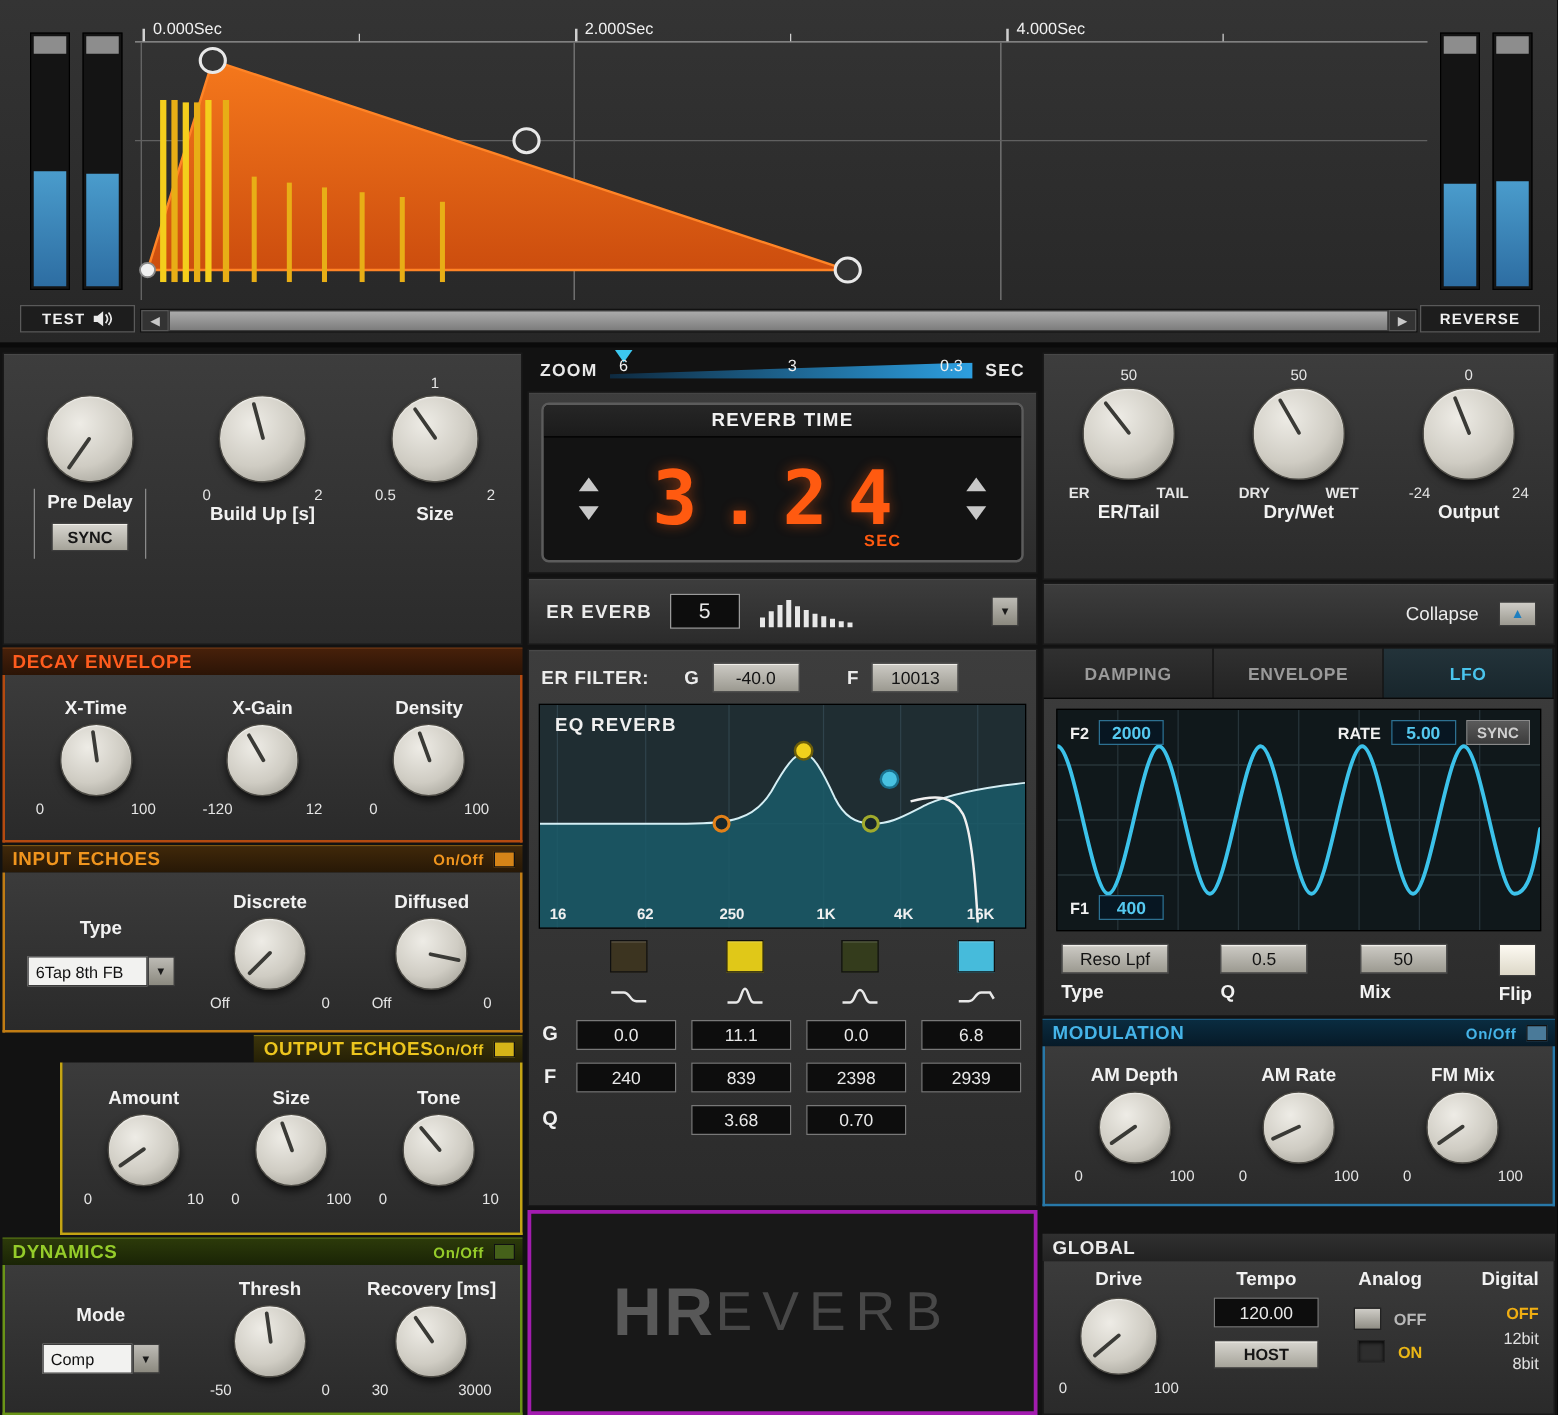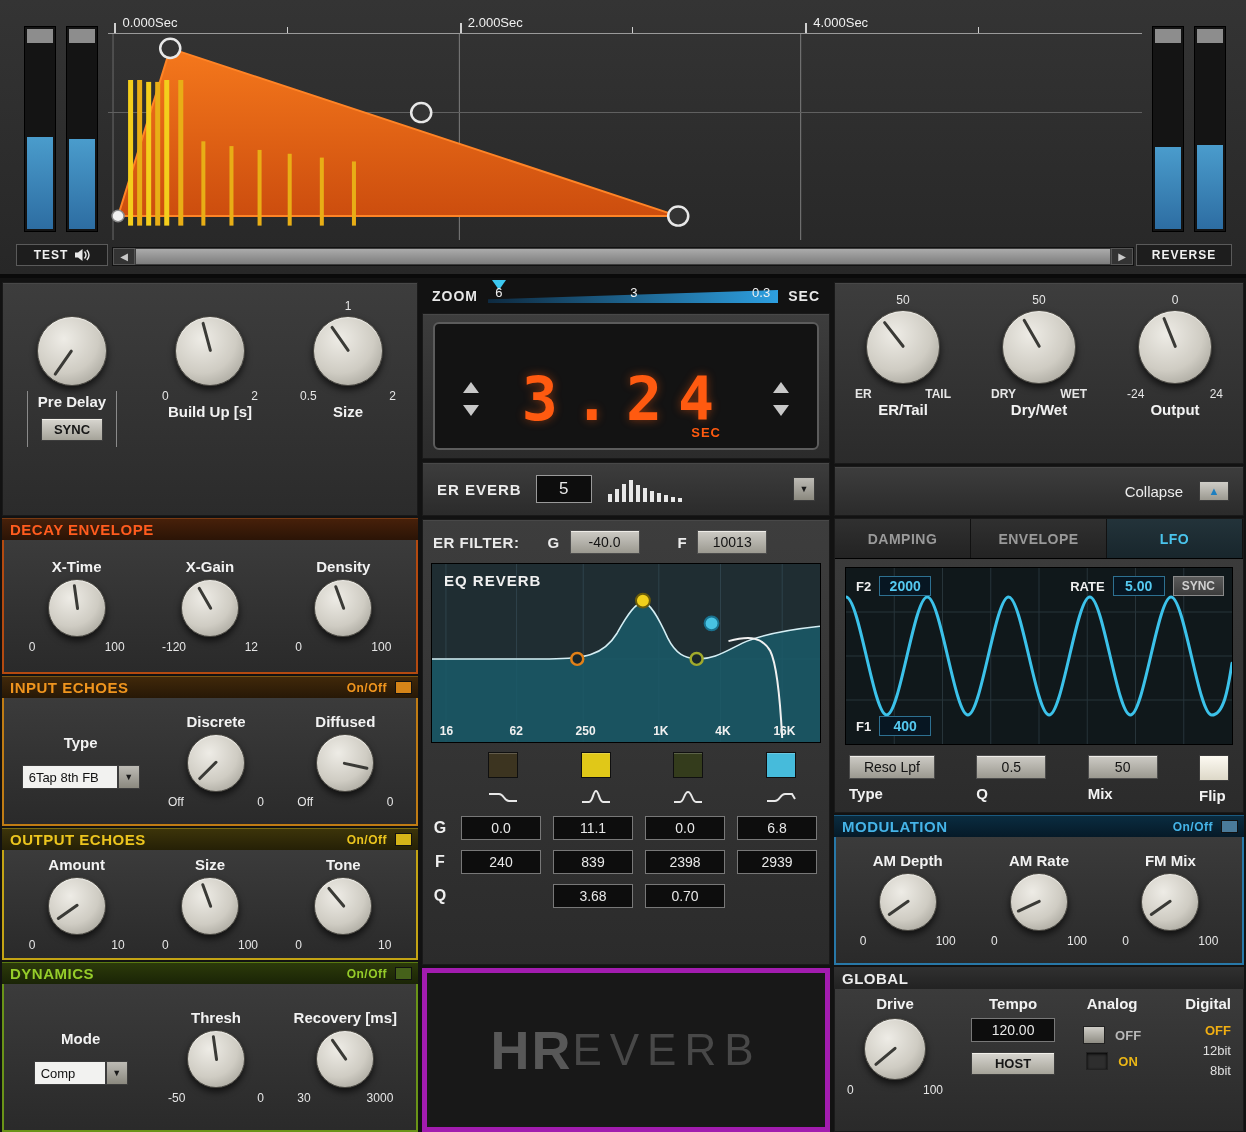--- a/index.html
+++ b/index.html
@@ -48,21 +48,21 @@
   .decay  .sec-head{color:#ff5c1e;background:linear-gradient(#47200a,#2b1406);border-top:1px solid #7a3a12;}
   .decay  .sec-body{border-color:#b44a10;}
   .input  .sec-head{color:#f0951e;background:linear-gradient(#40280a,#271806);border-top:1px solid #7a5412;}
   .input  .sec-body{border-color:#c07c14;}
   .output .sec-head{color:#ecc51e;background:linear-gradient(#3c340a,#252006);border-top:1px solid #7a6c12;}
   .output .sec-body{border-color:#c4a414;}
   .dyn    .sec-head{color:#95cc2a;background:linear-gradient(#2c3a0a,#1a2406);border-top:1px solid #5a7a12;}
   .dyn    .sec-body{border-color:#6a9418;}
   .mod    .sec-head{color:#45b4e8;background:linear-gradient(#0a2c40,#061a28);border-top:1px solid #1a5a80;}
   .mod    .sec-body{border-color:#2878a8;}
-  .plain  .sec-head{color:#ececec;background:linear-gradient(#303030,#222);}
+  .plain  .sec-head{color:#ececec;background:linear-gradient(#303030,#222);margin-top:20px;}
   .plain  .sec-body{border-color:#1a1a1a;border-width:1px;}
 
   
   .env-display { position:absolute; left:0; top:0; width:1246px; height:278px;
                  background:linear-gradient(#343434,#272727); border-bottom:4px solid #0a0a0a; }
   .meter-group { position:absolute; top:26px; bottom:42px; width:74px; display:flex; gap:10px; }
   .meter-group.mg-left{left:24px;} .meter-group.mg-right{right:20px;}
   .meter { flex:1; background:#141414; border:1px solid #000; position:relative; }
   .m-cap { position:absolute; top:2px; left:2px; right:2px; height:14px; background:#8d8d8d; }
   .m-fill { position:absolute; bottom:2px; left:2px; right:2px; background:linear-gradient(#4a9ccc,#2d6da2); }
@@ -83,21 +83,21 @@
 
   
   .col-left  { position:absolute; left:2px;   top:282px; width:416px;  bottom:0; display:flex; flex-direction:column; gap:2px; }
   .col-center{ position:absolute; left:422px; top:282px; width:408px;  bottom:0; display:flex; flex-direction:column; gap:3px; }
   .col-right { position:absolute; left:834px; top:282px; width:410px;  bottom:0; display:flex; flex-direction:column; gap:2px; }
 
   
   .lt-panel { height:234px; display:flex; justify-content:space-around; align-items:flex-start; padding-top:16px; }
   .bracket { border-left:1px solid #8a8a8a; border-right:1px solid #8a8a8a; padding:2px 10px 6px;
              display:flex; flex-direction:column; align-items:center; gap:4px; margin-top:2px;}
-  .sect-decay{height:156px;} .sect-input{height:150px;} .sect-output{height:132px;} .sect-dyn{flex:1;}
+  .sect-decay{height:156px;} .sect-input{height:150px;} .sect-output{height:160px;align-items:flex-end;} .sect-dyn{flex:1;}
   .dd-cell { display:flex; flex-direction:column; align-items:center; gap:10px; width:130px; }
 
   
   .zoom-row { height:28px; display:flex; align-items:center; padding:0 10px; gap:10px; }
   .zoom-label,.zoom-unit { font-weight:bold; font-size:14px; letter-spacing:1px; color:#e8e8e8; }
   .zoom-slider { position:relative; flex:1; height:18px; cursor:pointer; }
   .zoom-wedge { position:absolute; left:0; right:0; bottom:2px; height:13px;
                 background:linear-gradient(90deg,#0e2a40,#2d9fe0); clip-path:polygon(0 72%,100% 0,100% 100%,0 100%); }
   .zoom-marker { position:absolute; left:0; top:-7px; width:0; height:0;
                  border-left:7px solid transparent; border-right:7px solid transparent; border-top:10px solid #3cc8f0; }
@@ -124,21 +124,21 @@
   .eq-title { position:absolute; left:12px; top:8px; font-weight:bold; font-size:15px; letter-spacing:1px; color:#f0f0f0; z-index:2; }
   .fl { position:absolute; bottom:4px; font-size:12px; font-weight:bold; color:#f0f0f0; z-index:2; }
   .band-grid { display:grid; grid-template-columns:20px repeat(4,1fr); gap:6px 12px; align-items:center; }
   .swatch { width:30px; height:26px; border:1px solid #101010; justify-self:center; cursor:pointer;
             box-shadow:inset 0 1px 0 rgba(255,255,255,.2); }
   .sw1{background:#3c3420;} .sw2{background:#e0c818;} .sw3{background:#343c1c;} .sw4{background:#46bbdb;}
   .ficon { justify-self:center; cursor:pointer; }
   .gfq { display:grid; grid-template-columns:18px repeat(4,1fr); gap:10px 12px; align-items:center; padding-right:4px; }
   .gfq-lab { font-weight:bold; font-size:16px; color:#f0f0f0; text-align:center; }
   .gfq .vbox { cursor:text; }
-  .logo-panel { height:164px; background:#181818; border:5px solid #a21caf; display:flex; align-items:center; justify-content:center; }
+  .logo-panel { height:164px; background:#181818; border:3px solid #a21caf; display:flex; align-items:center; justify-content:center; }
   .logo-p1 { font-size:54px; font-weight:bold; color:#585858; letter-spacing:2px; }
   .logo-p2 { font-size:44px; color:#484848; letter-spacing:8px; }
 
   
   .rt-knobs { height:182px; display:flex; justify-content:space-around; align-items:flex-start; padding-top:10px; }
   .collapse-row { height:50px; display:flex; align-items:center; justify-content:flex-end; gap:16px; padding:0 14px; }
   .collapse-lab { font-size:15px; color:#ececec; }
   .collapse-btn { width:30px; height:20px; background:linear-gradient(#cfcdc7,#9b9990); border:1px solid #3c3c3c;
                   color:#1e7fc0; font-size:11px; line-height:18px; text-align:center; cursor:pointer; }
   .lfo-wrap { flex:1; display:flex; flex-direction:column; }
@@ -462,20 +462,21 @@
         <div class="zoom-marker" style="left:1.5%"></div>
         <span class="zt" style="left:2.5%">6</span>
         <span class="zt" style="left:49%">3</span>
         <span class="zt" style="left:91%">0.3</span>
       </div>
       <span class="zoom-unit">SEC</span>
     </div>
 
     <div class="panel rt-outer">
       <div class="rt-display">
+        <div class="rt-title">REVERB TIME</div>
         <div class="rt-main">
           <div class="spin">
             <div class="tri-up"></div>
             <div class="tri-dn"></div>
           </div>
           <div class="rt-value">3.24</div>
           <div class="spin">
             <div class="tri-up"></div>
             <div class="tri-dn"></div>
           </div>

